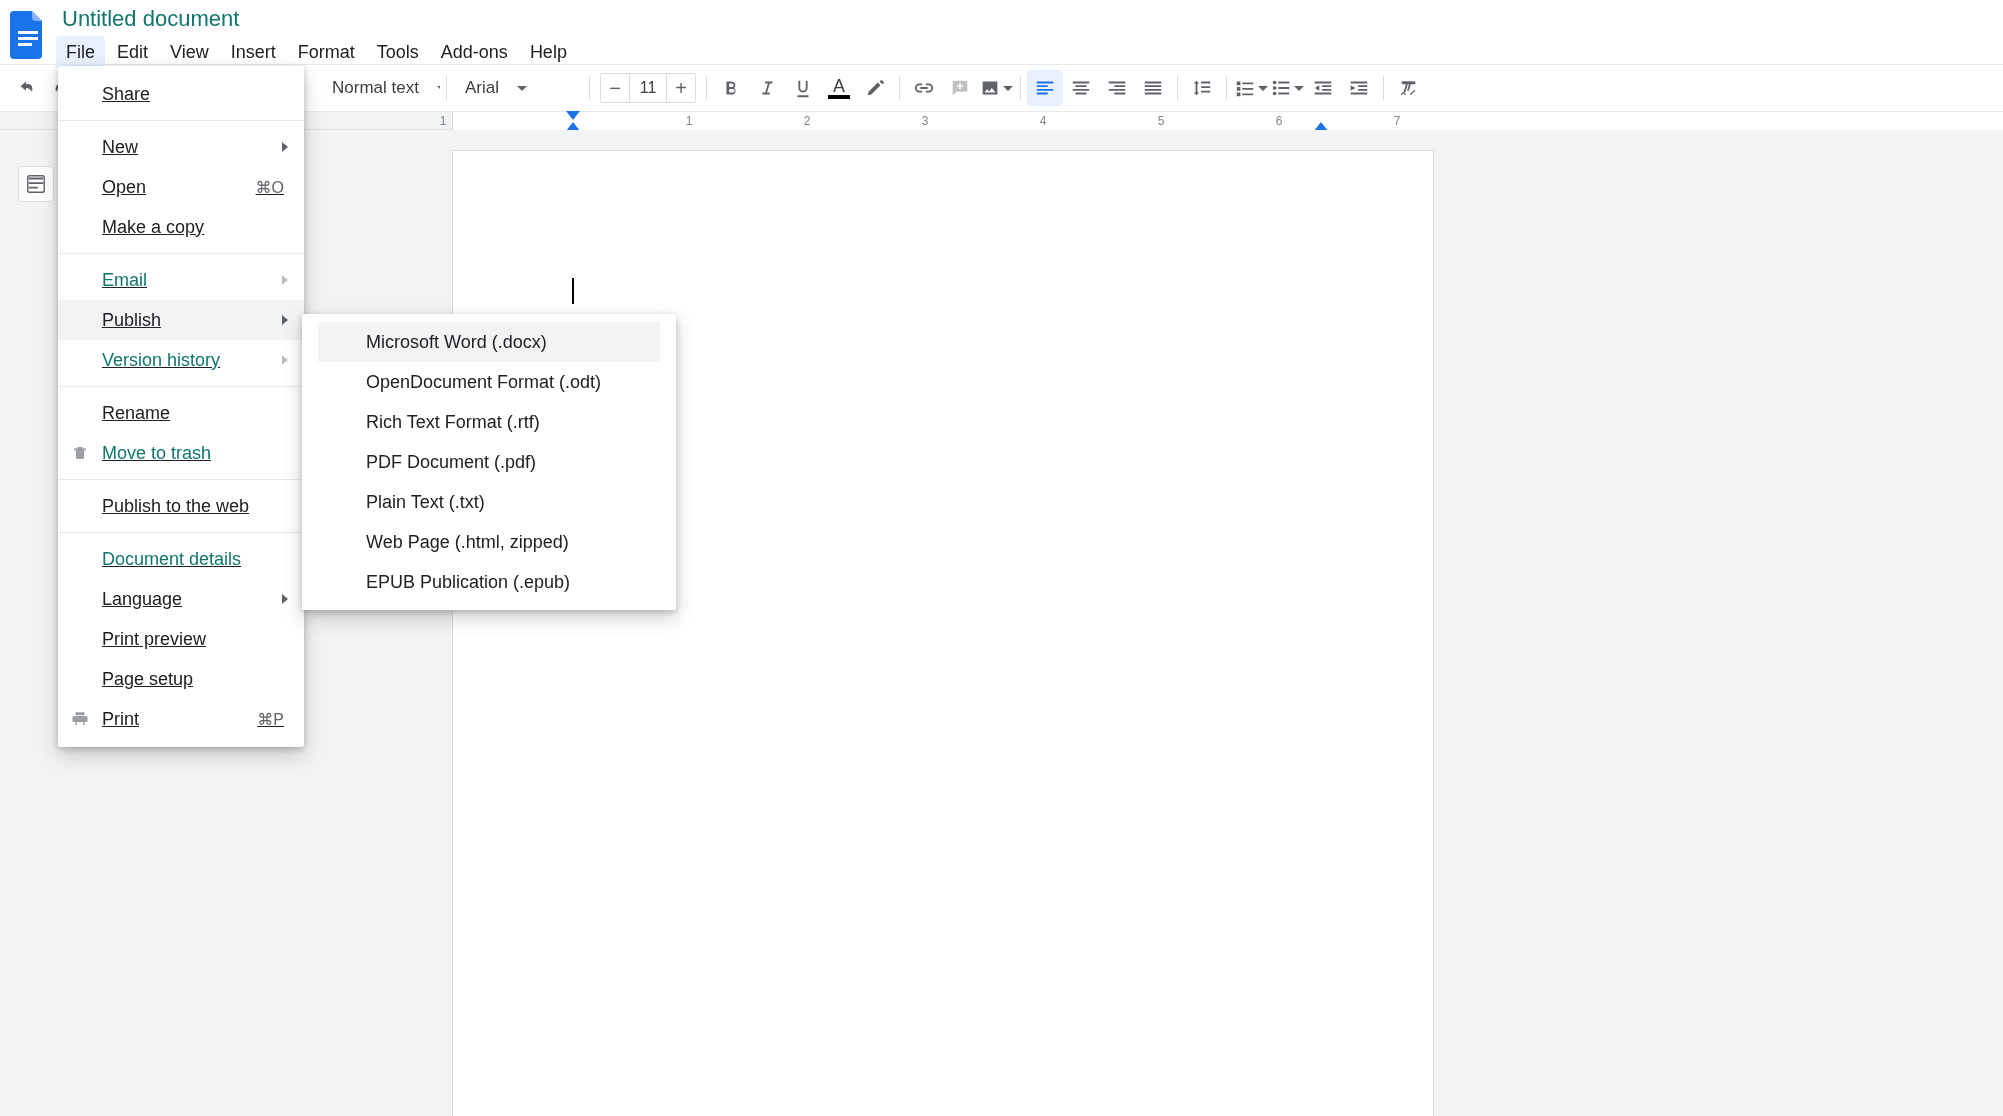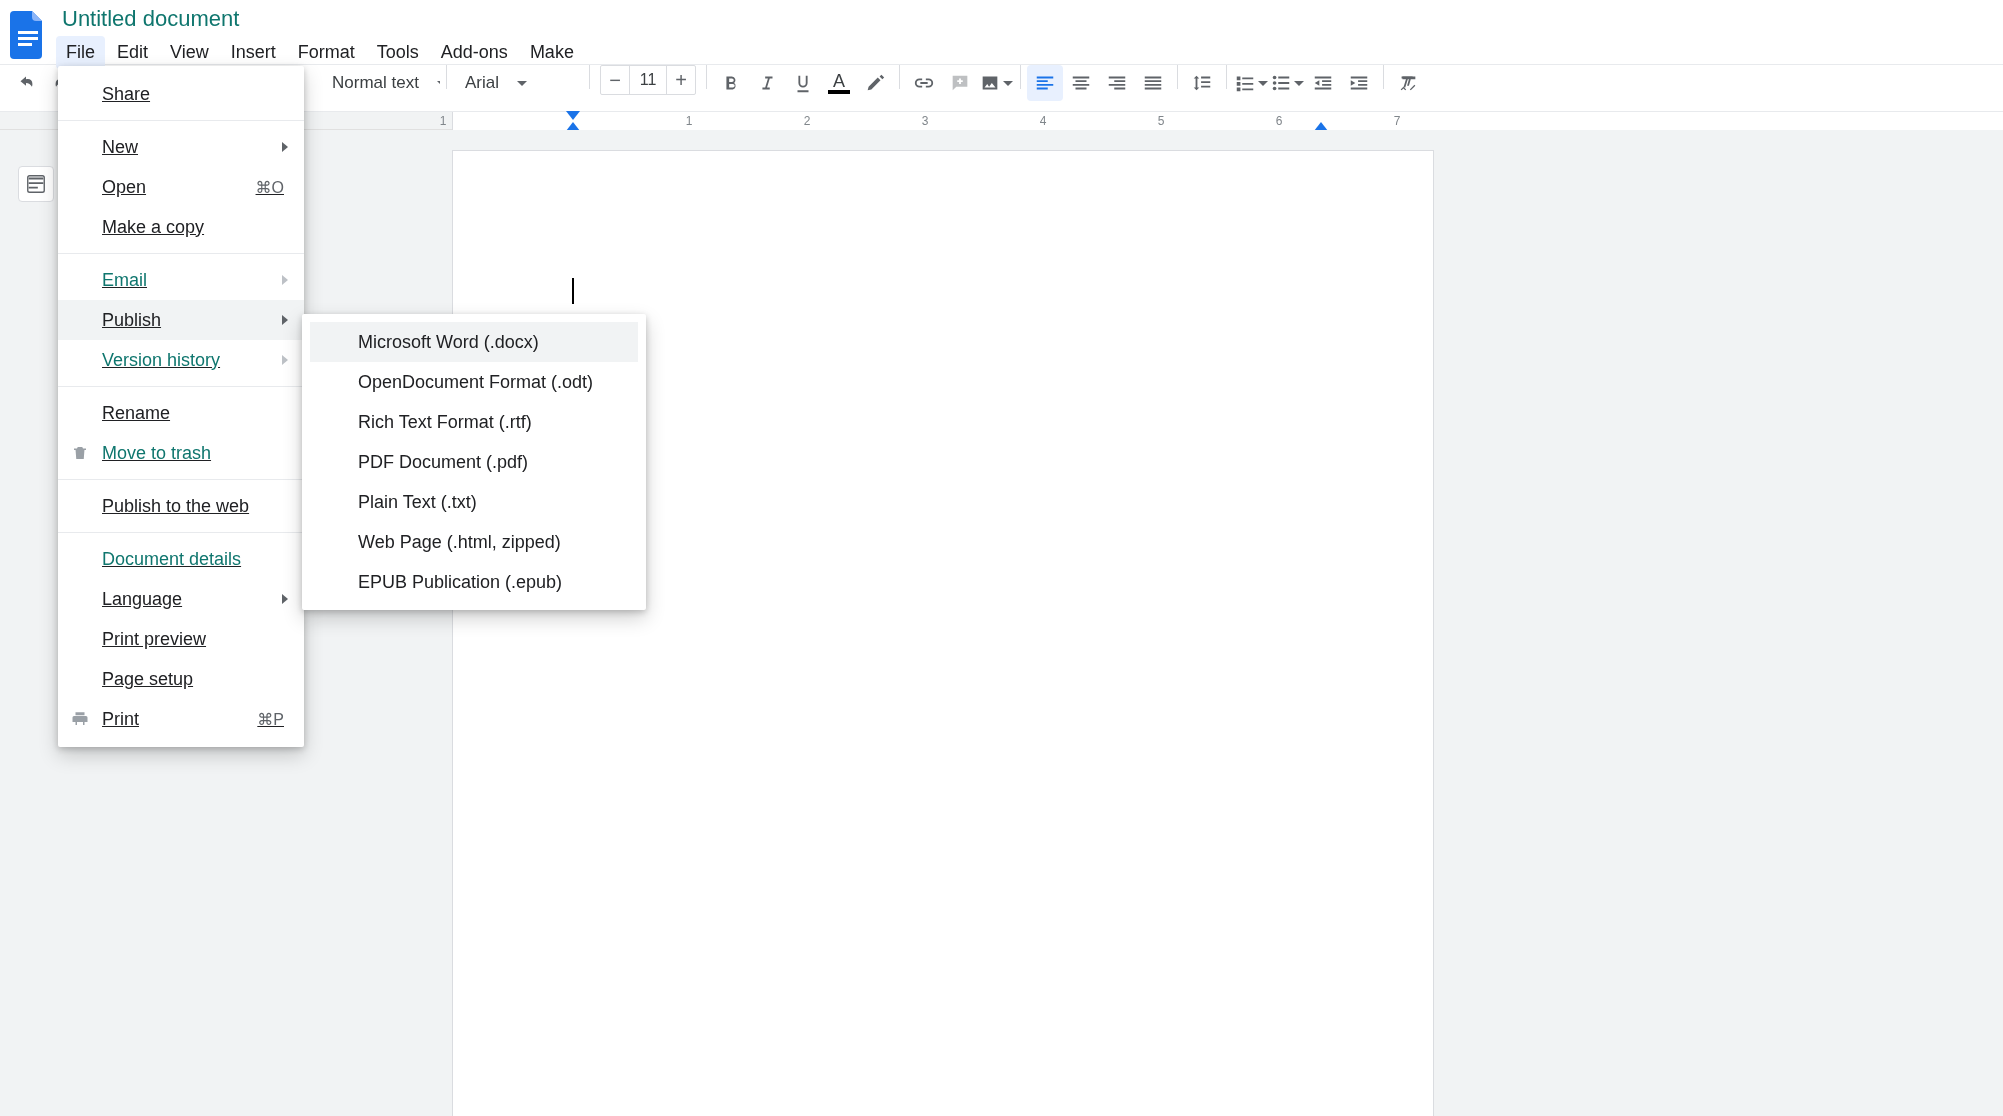--- a/index.html
+++ b/index.html
@@ -51,21 +51,21 @@
     border-radius: 4px;
     cursor: pointer;
   }
   .menu-item.active { background: #e8f0fe; }
   .toolbar-wrap {
     border-top: 1px solid #e8eaed;
     border-bottom: 1px solid #e8eaed;
     background: #fff;
     height: 48px;
     display: flex;
-    align-items: flex-start;
+    align-items: center;
     padding: 0 8px;
   }
   .tb-btn {
     width: 36px;
     height: 36px;
     display: flex;
     align-items: center;
     justify-content: center;
     color: #5f6368;
     border-radius: 4px;
@@ -223,25 +223,25 @@
     position: absolute; left: 12px;
     width: 20px; height: 20px;
     color: #9aa0a6;
     display: flex; align-items: center; justify-content: center;
   }
   .mi-sep { height: 1px; background: #e8eaed; margin: 6px 0; }
   .submenu {
     position: absolute;
     left: 302px;
     top: 314px;
-    width: 344px;
+    width: 374px;
     background: #fff;
     border-radius: 2px;
     box-shadow: 0 2px 6px rgba(0,0,0,0.2), 0 8px 20px rgba(0,0,0,0.19);
-    padding: 8px 8px;
+    padding: 8px 16px;
     z-index: 101;
   }
   .sub-row {
     height: 40px;
     display: flex;
     align-items: center;
     padding: 0 24px 0 48px;
     font-size: 18px;
     color: #202124;
     cursor: pointer;
@@ -262,21 +262,21 @@
   <div class="title-row">
     <div class="doc-title">Untitled document</div>
     <div class="menu-bar">
       <div class="menu-item active">File</div>
       <div class="menu-item">Edit</div>
       <div class="menu-item">View</div>
       <div class="menu-item">Insert</div>
       <div class="menu-item">Format</div>
       <div class="menu-item">Tools</div>
       <div class="menu-item">Add-ons</div>
-      <div class="menu-item">Make</div>
+      <div class="menu-item">Help</div>
     </div>
   </div>
 </div>
 
 <div class="toolbar-wrap">
   <div class="tb-btn">
     <svg viewBox="0 0 24 24">
         <path d="M12 5V2L7 7l5 5V9c3 0 6 2 6 5 0 1-.3 2-.8 2.8l1.5 1.5C20 17 21 15 21 14c0-5-4-9-9-9z" fill="none"></path>
         <path d="M12 8V5l-6 5 6 5v-3c3 0 5 1.5 6.5 4 .3-1 .5-2 .5-3 0-4-3-6-7-5z"></path>
       </svg>

